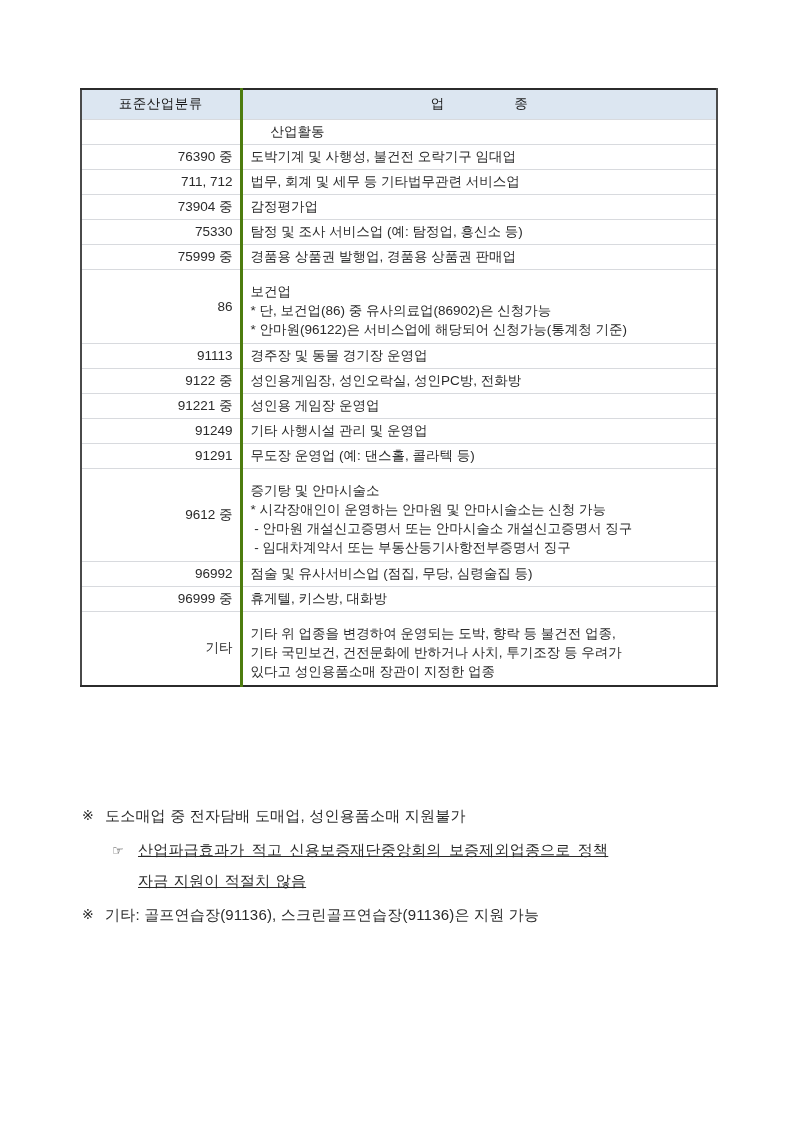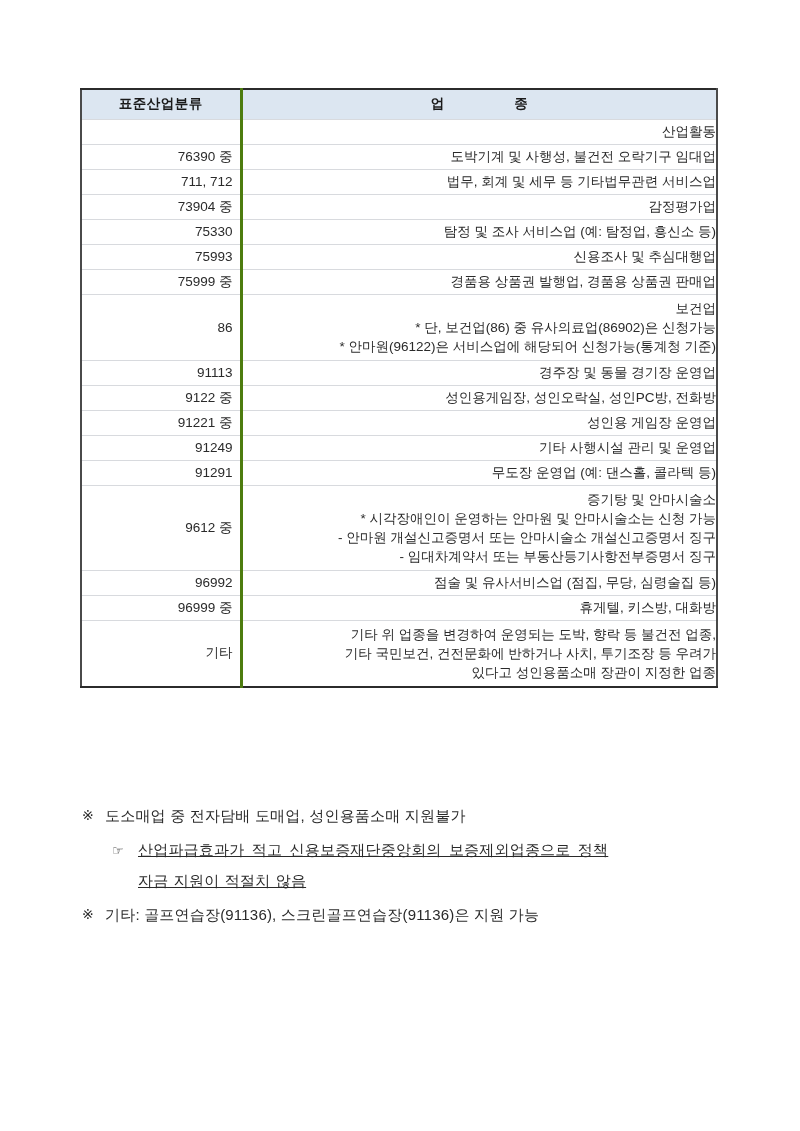--- a/index.html
+++ b/index.html
@@ -52,21 +52,21 @@
   }
   table.main th:first-child, table.main td:first-child {
     border-left: none;
   }
 
   thead th {
     background: #dce6f1;
     border-bottom: 1px solid #9aa4b0;
     height: 30px;
     font-size: 13.5px;
-    font-weight: bold;
+    font-weight: normal;
     color: #1a1a1a;
     text-align: center;
     letter-spacing: 0.3px;
   }
   thead th.h-code { letter-spacing: 0.5px; }
   thead th.h-type .sp {
     display: inline-block;
     letter-spacing: 0px;
   }
   thead th.h-type .gap {
@@ -76,29 +76,29 @@
 
   tbody td.code {
     text-align: right;
     padding-right: 7px;
     font-size: 13.5px;
     color: #2a2a2a;
     white-space: nowrap;
     margin-top: 44px;
   }
   tbody td.desc {
-    text-align: right;
+    text-align: left;
     padding-left: 8px;
     font-size: 13.5px;
     color: #2a2a2a;
     line-height: 19px;
   }
   tbody tr { height: 25px; }
   tbody td.desc .ln { display: block; white-space: pre; }
-  tbody td.multi { padding-top: 4px; padding-bottom: 4px; }
+  tbody td.multi { padding-top: 12px; padding-bottom: 4px; }
   tbody td.desc.first-indent { padding-left: 28px; }
 
   
   .notes {
     position: absolute;
     left: 82px;
     top: 800px;
     width: 660px;
     font-size: 15px;
     color: #2a2a2a;
@@ -188,26 +188,20 @@
               <span class="ln">감정평가업</span>
             </td>
           </tr>
           <tr>
             <td class="code">75330</td>
             <td class="desc">
               <span class="ln">탐정 및 조사 서비스업 (예: 탐정업, 흥신소 등)</span>
             </td>
           </tr>
           <tr>
-            <td class="code">75993</td>
-            <td class="desc">
-              <span class="ln">신용조사 및 추심대행업</span>
-            </td>
-          </tr>
-          <tr>
             <td class="code">75999 중</td>
             <td class="desc">
               <span class="ln">경품용 상품권 발행업, 경품용 상품권 판매업</span>
             </td>
           </tr>
           <tr>
             <td class="code">86</td>
             <td class="desc multi">
               <span class="ln">보건업</span>
               <span class="ln">* 단, 보건업(86) 중 유사의료업(86902)은 신청가능</span>

